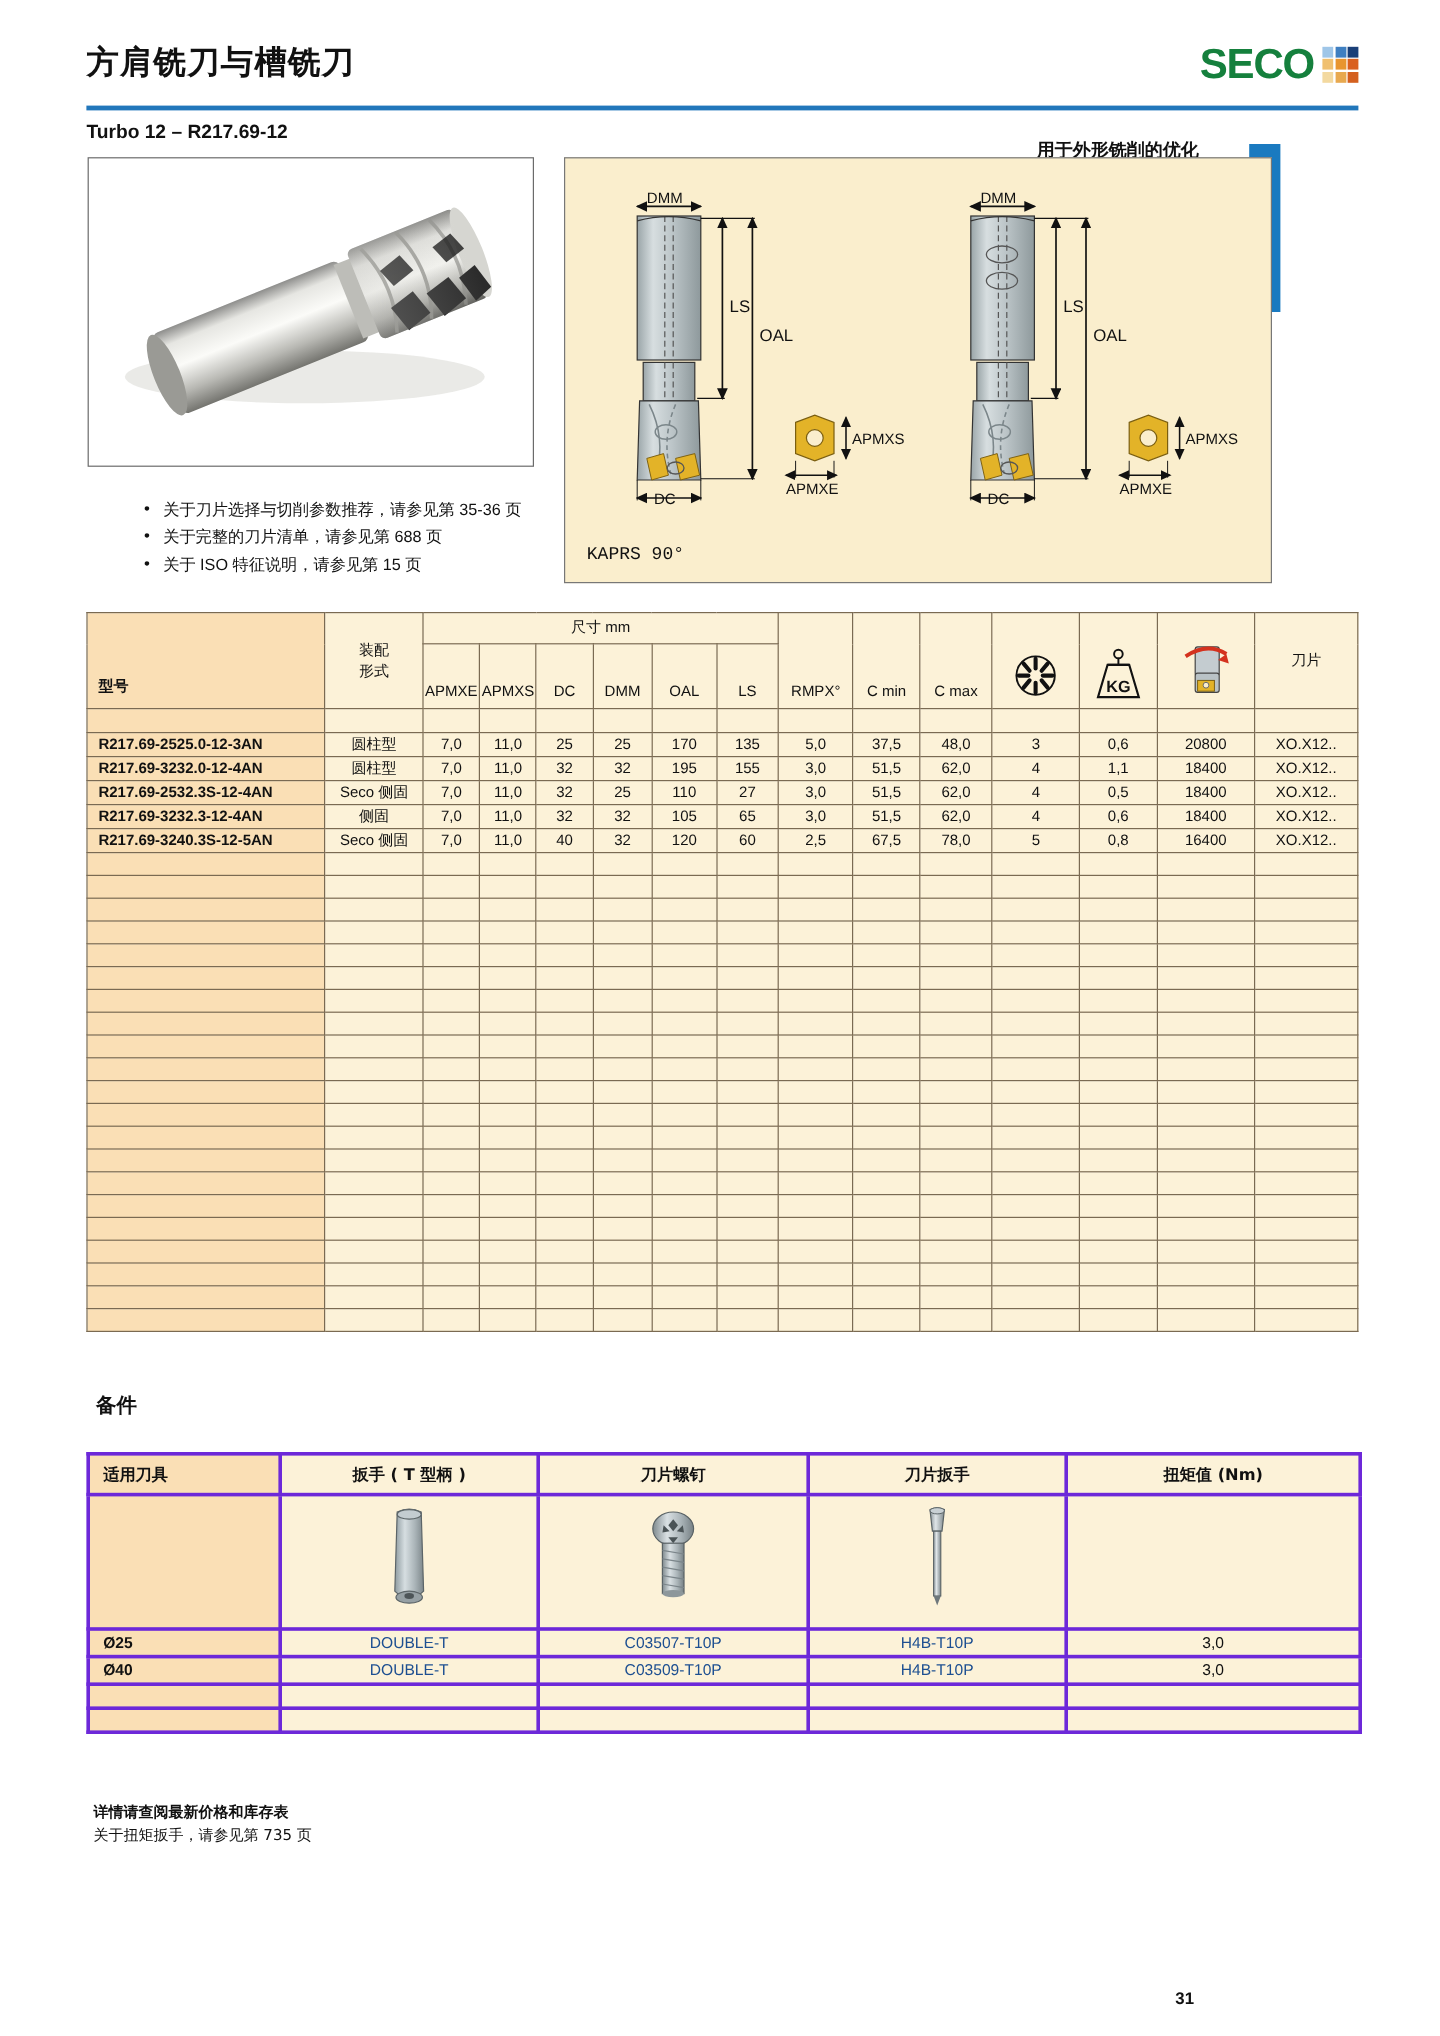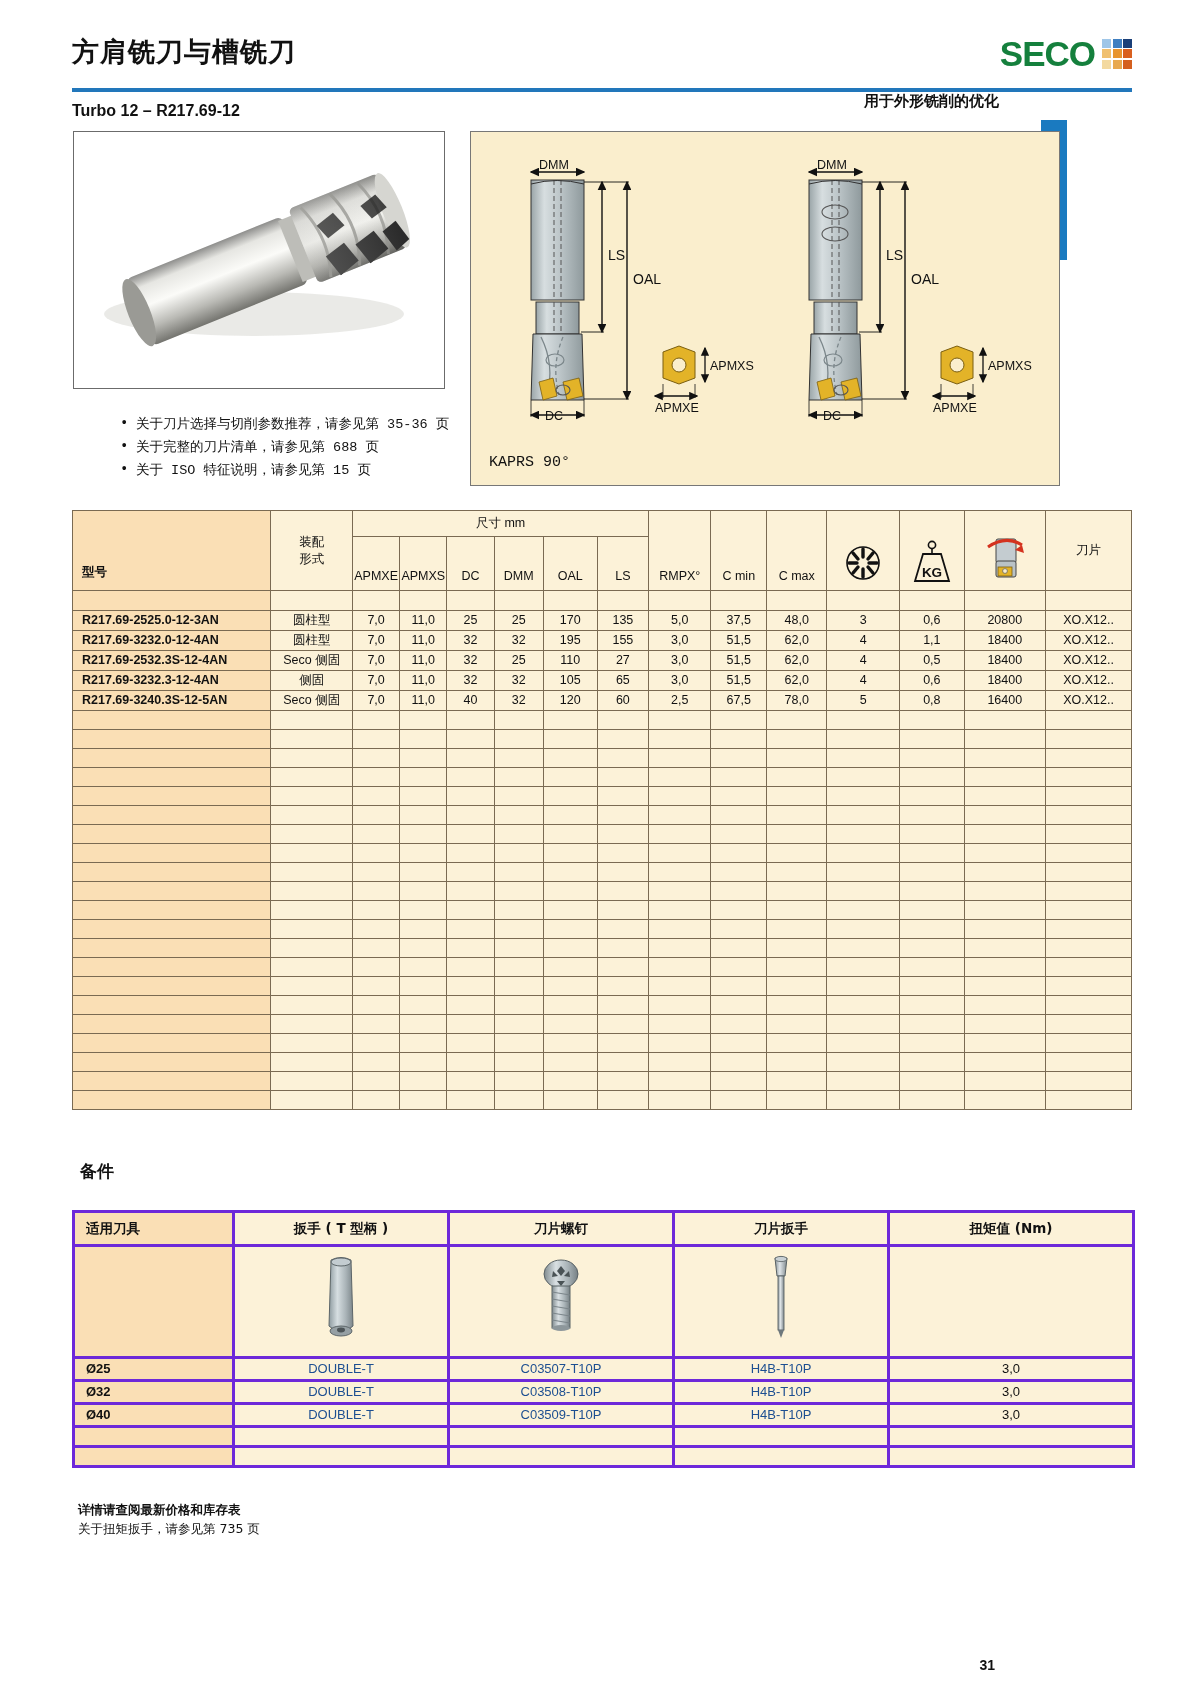--- a/index.html
+++ b/index.html
@@ -27,38 +27,38 @@
     font-size:35px; font-weight:bold; color:#15803d;
     font-family:"Liberation Sans",sans-serif; letter-spacing:-1px;
     line-height:1;
   }
   .seco-squares { display:grid; grid-template-columns:repeat(3,9px); grid-template-rows:repeat(3,9px); gap:1.5px; }
   .sq { width:9px; height:9px; }
 
   .rule-blue { position:absolute; left:72px; top:88px; width:1060px; height:4px; background:#2277bb; }
 
   .subhead { position:absolute; left:72px; top:102px; font-size:16px; font-weight:bold; color:#111; }
-  .subhead-right { position:absolute; right:68px; top:92px; font-size:15px; font-weight:bold; color:#111;
+  .subhead-right { position:absolute; right:68px; top:116px; font-size:15px; font-weight:bold; color:#111;
                    font-family:"DejaVu Sans","Liberation Sans",sans-serif;}
 
   .blue-tab { position:absolute; right:0; top:120px; width:26px; height:140px; background:#1a7ac0; }
 
   
   .photo-box {
     position:absolute; left:73px; top:131px; width:372px; height:258px;
     border:1.5px solid #6b6b6b; background:#fff;
   }
   .photo-inner { position:relative; width:100%; height:100%; overflow:hidden; }
 
   
   .bullets { position:absolute; left:80px; top:398px; width:400px; }
   .bullets li {
     list-style:none; font-size:13.5px; line-height:21px; color:#111;
     position:relative; padding-left:16px; margin-bottom:2px;
-    font-family:Liberation Mono, monospace;
+    font-family:Liberation Sans, sans-serif;
   }
   .bullets li:before {
     content:"\2022"; position:absolute; left:0; top:-1px; font-size:14px; color:#111;
   }
 
   
   .diag {
     position:absolute; left:470px; top:131px; width:590px; height:355px;
     background:#faeecd; border:1.2px solid #777;
   }
@@ -950,27 +950,20 @@
     </tbody>
     <tbody id="acc-body">
         <tr class="acc-data">
           <td class="acc-first">Ø25</td>
           <td>DOUBLE-T</td>
           <td>C03507-T10P</td>
           <td>H4B-T10P</td>
           <td class="torque">3,0</td>
         </tr>
         <tr class="acc-data">
-          <td class="acc-first">Ø32</td>
-          <td>DOUBLE-T</td>
-          <td>C03508-T10P</td>
-          <td>H4B-T10P</td>
-          <td class="torque">3,0</td>
-        </tr>
-        <tr class="acc-data">
           <td class="acc-first">Ø40</td>
           <td>DOUBLE-T</td>
           <td>C03509-T10P</td>
           <td>H4B-T10P</td>
           <td class="torque">3,0</td>
         </tr>
         <tr class="acc-blank">
           <td class="acc-first">&nbsp;</td>
           <td>&nbsp;</td>
           <td>&nbsp;</td>

